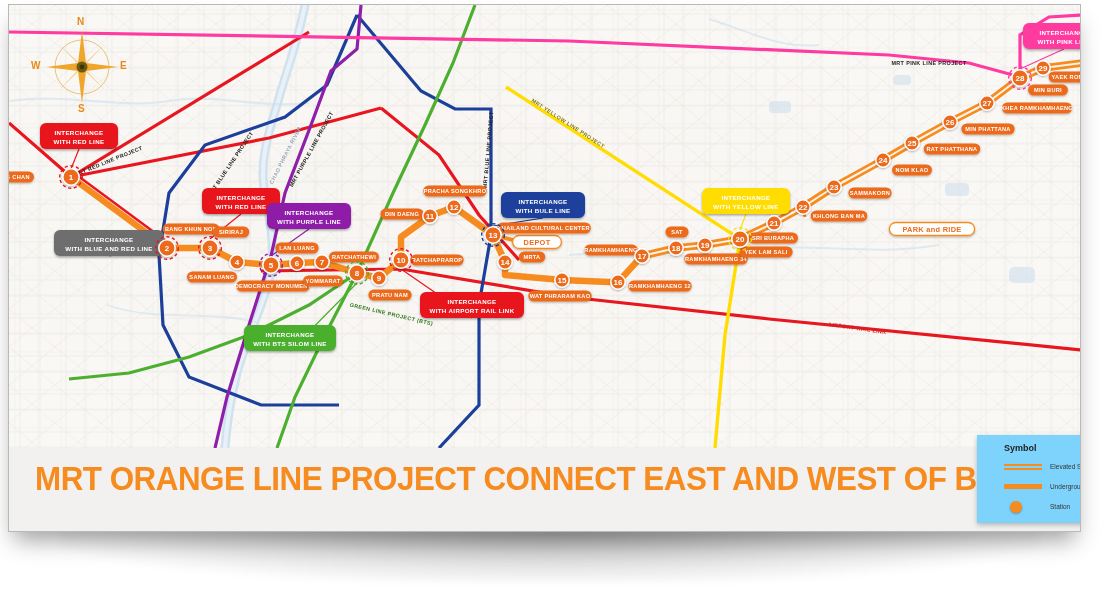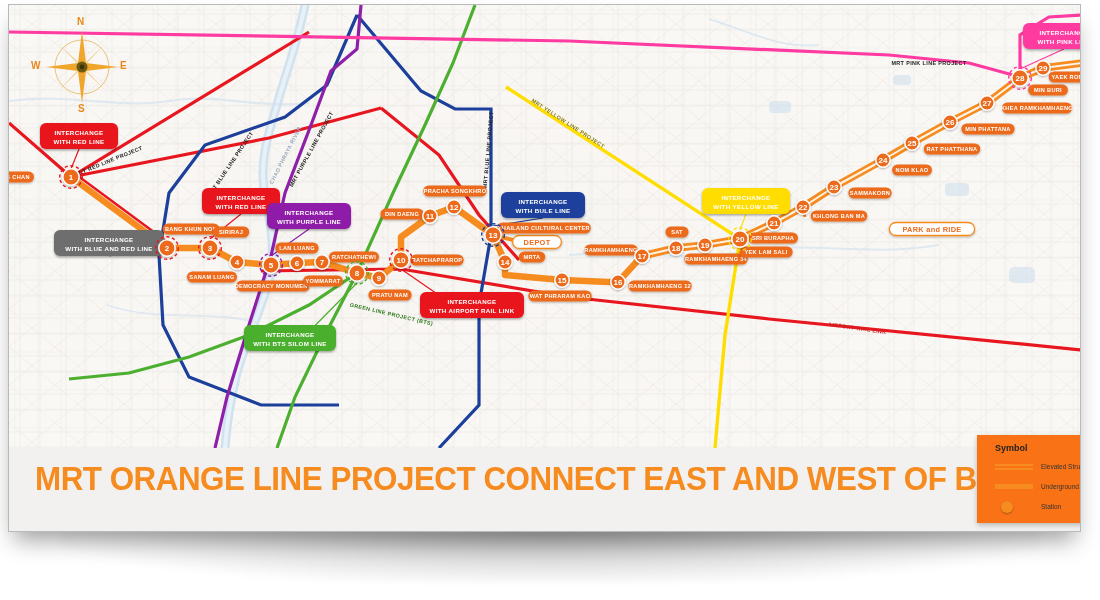--- a/index.html
+++ b/index.html
@@ -52,23 +52,23 @@
     font-family: "Liberation Sans", sans-serif;
     font-stretch: condensed;
     transform: scaleX(0.95);
     transform-origin: left center;
     white-space: nowrap;
   }
   
   #legend {
     position:absolute; left:968px; top:430px;
     width: 120px; height: 88px;
-    background:#f97316;
+    background:#7dd3fc;
     box-shadow: 0 2px 5px rgba(0,0,0,.25);
-    padding: 8px 18px;
+    padding: 8px 27px;
     z-index: 40;
   }
   #legend .lg-title {
     font-size: 9px; font-weight: bold; color:#222; margin-bottom:8px;
   }
   #legend .lg-row { display:flex; align-items:center; margin-bottom:9px; height:11px; }
   .lg-sym { width: 40px; flex: 0 0 40px; display:flex; align-items:center; justify-content:flex-start; }
   .lg-elev { width:38px; height:6px; border-top:2px solid #f68b1f; border-bottom:2px solid #f68b1f; }
   .lg-under { width:38px; height:5px; background:#f68b1f; }
   .lg-dot { width:12px; height:12px; border-radius:50%; background:#f68b1f; margin-left:6px; box-shadow:0 1px 2px rgba(0,0,0,.3);}

